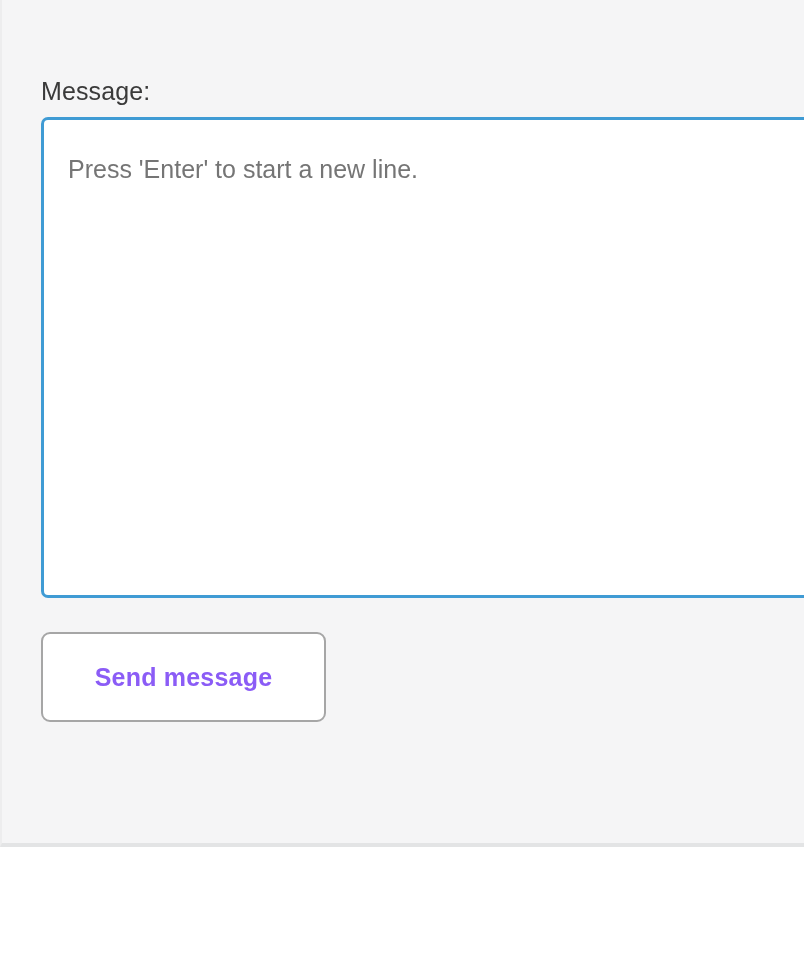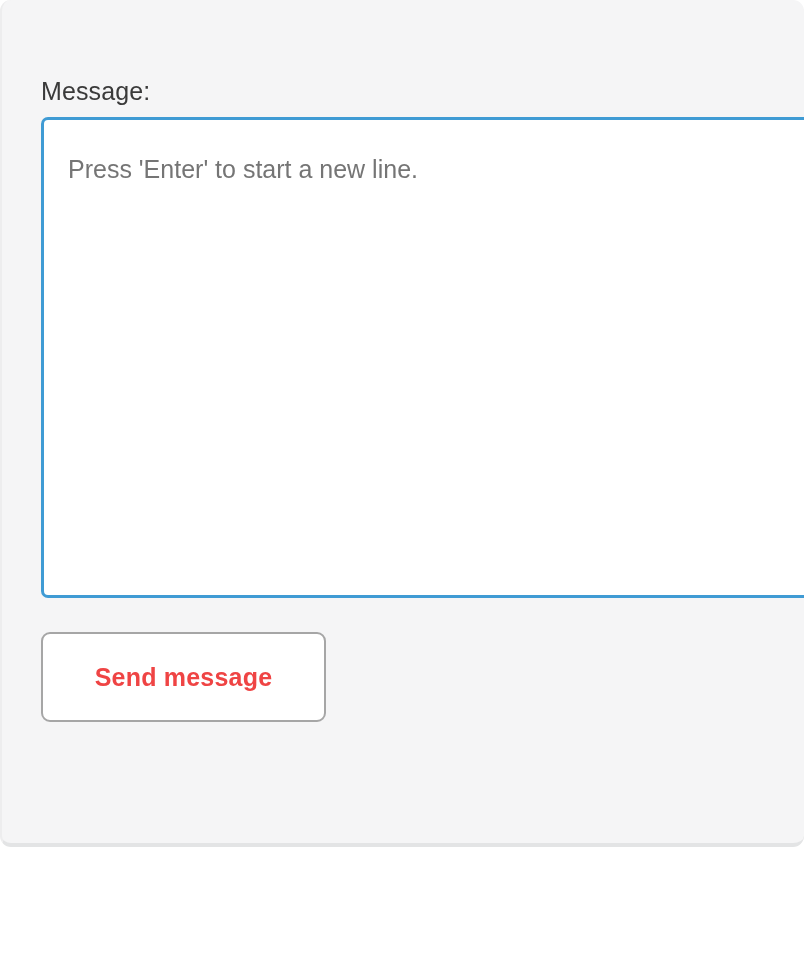--- a/index.html
+++ b/index.html
@@ -28,21 +28,20 @@
   .composer-panel {
     position: absolute;
     left: 0;
     top: 0;
     width: 804px;
     height: 847px;
     background: #f5f5f6;
     border-left: 2px solid #ededee;
     border-bottom: 4px solid #e3e4e5;
     box-sizing: border-box;
-    border-radius: 11px;
   }
 
   
   .below-area {
     position: absolute;
     left: 0;
     top: 851px;
     width: 804px;
     height: 129px;
     background: #ffffff;
@@ -102,21 +101,21 @@
     top: 632px;
     width: 285px;
     height: 90px;
     box-sizing: border-box;
     background: #ffffff;
     border: 2px solid #a6a6a6;
     border-radius: 9px;
     font-family: "Liberation Sans", sans-serif;
     font-size: 25px;
     font-weight: 700;
-    color: #ef4444;
+    color: #8b5cf6;
     letter-spacing: 0.2px;
     cursor: pointer;
     padding: 7px;
     display: flex;
     align-items: center;
     justify-content: center;
   }
 </style>
 </head>
 <body>

